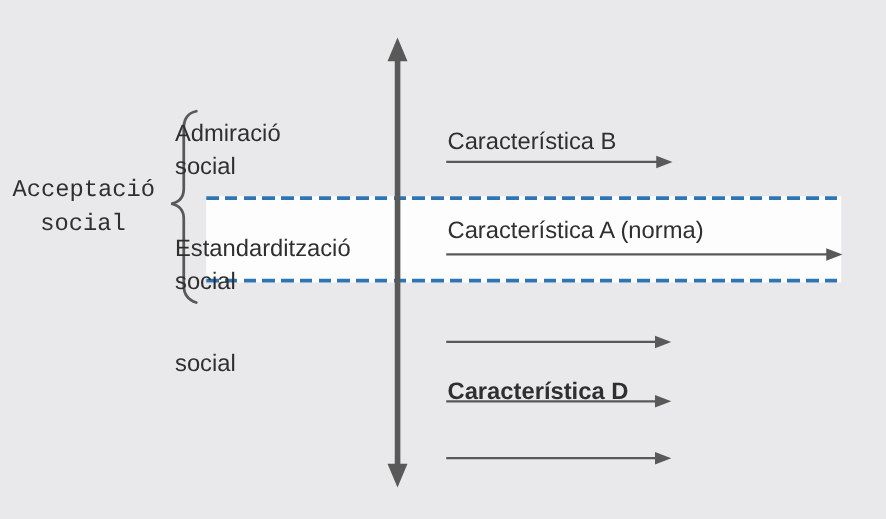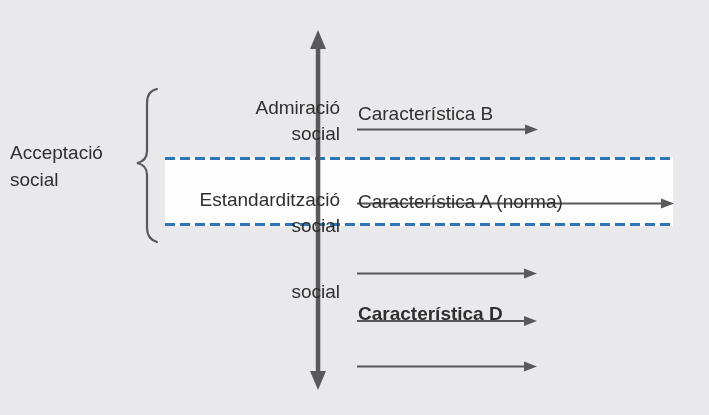--- a/index.html
+++ b/index.html
@@ -49,29 +49,30 @@
     position:absolute;
     font-size:19px;
     line-height:26px;
     color:var(--text);
     white-space:nowrap;
     text-align:right;
   }
   .center-col{
     left:140px;
     width:200px;
-    text-align:right;
+    text-align:left;
     white-space:normal;
   }
   .right-align{
     left:10px;
     width:113px;
-    text-align:left;
+    text-align:center;
     line-height:27px;
     white-space:normal;
+    font-family:Liberation Mono, monospace;
   }
   .char-lbl{
     left:358px;
   }
 </style>
 </head>
 <body>
 
 <div class="stage">
 
@@ -130,19 +131,19 @@
     <div>Estandardització</div>
     <div>social</div>
   </div>
 
   <div class="lbl center-col" style="top:279px;">
     <div>social</div>
   </div>
 
   <div class="lbl char-lbl" style="top:101px;">Característica B</div>
 
-  <div class="lbl char-lbl" style="top:189px;">Característica A (norma)</div>
+  <div class="lbl char-lbl" style="top:172px;">Característica A (norma)</div>
 
 
   <div class="lbl char-lbl" style="top:301px;font-weight:bold;">Característica D</div>
 
 
 </div>
 
 </body></html>

